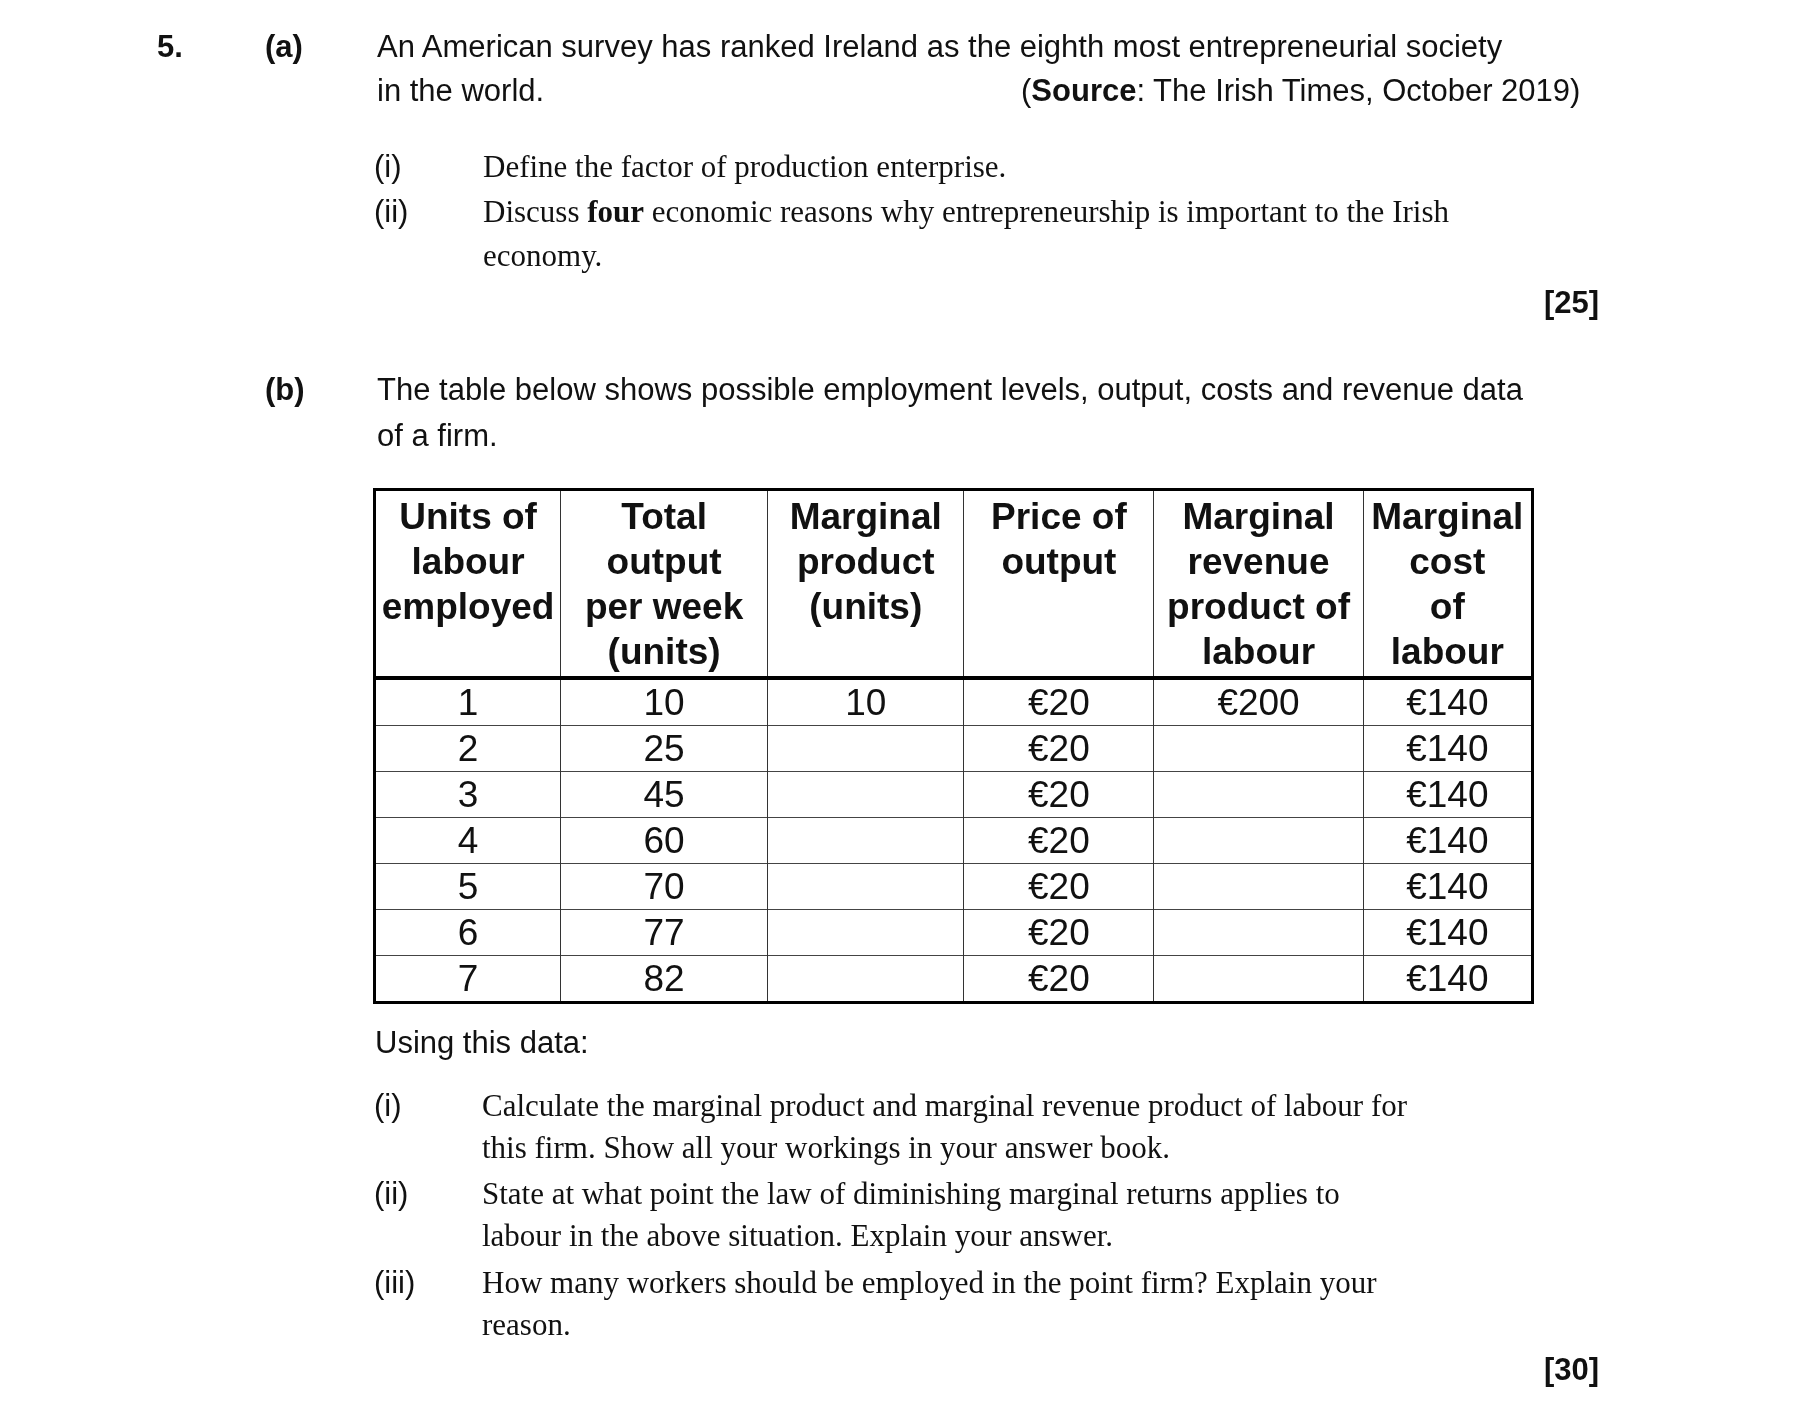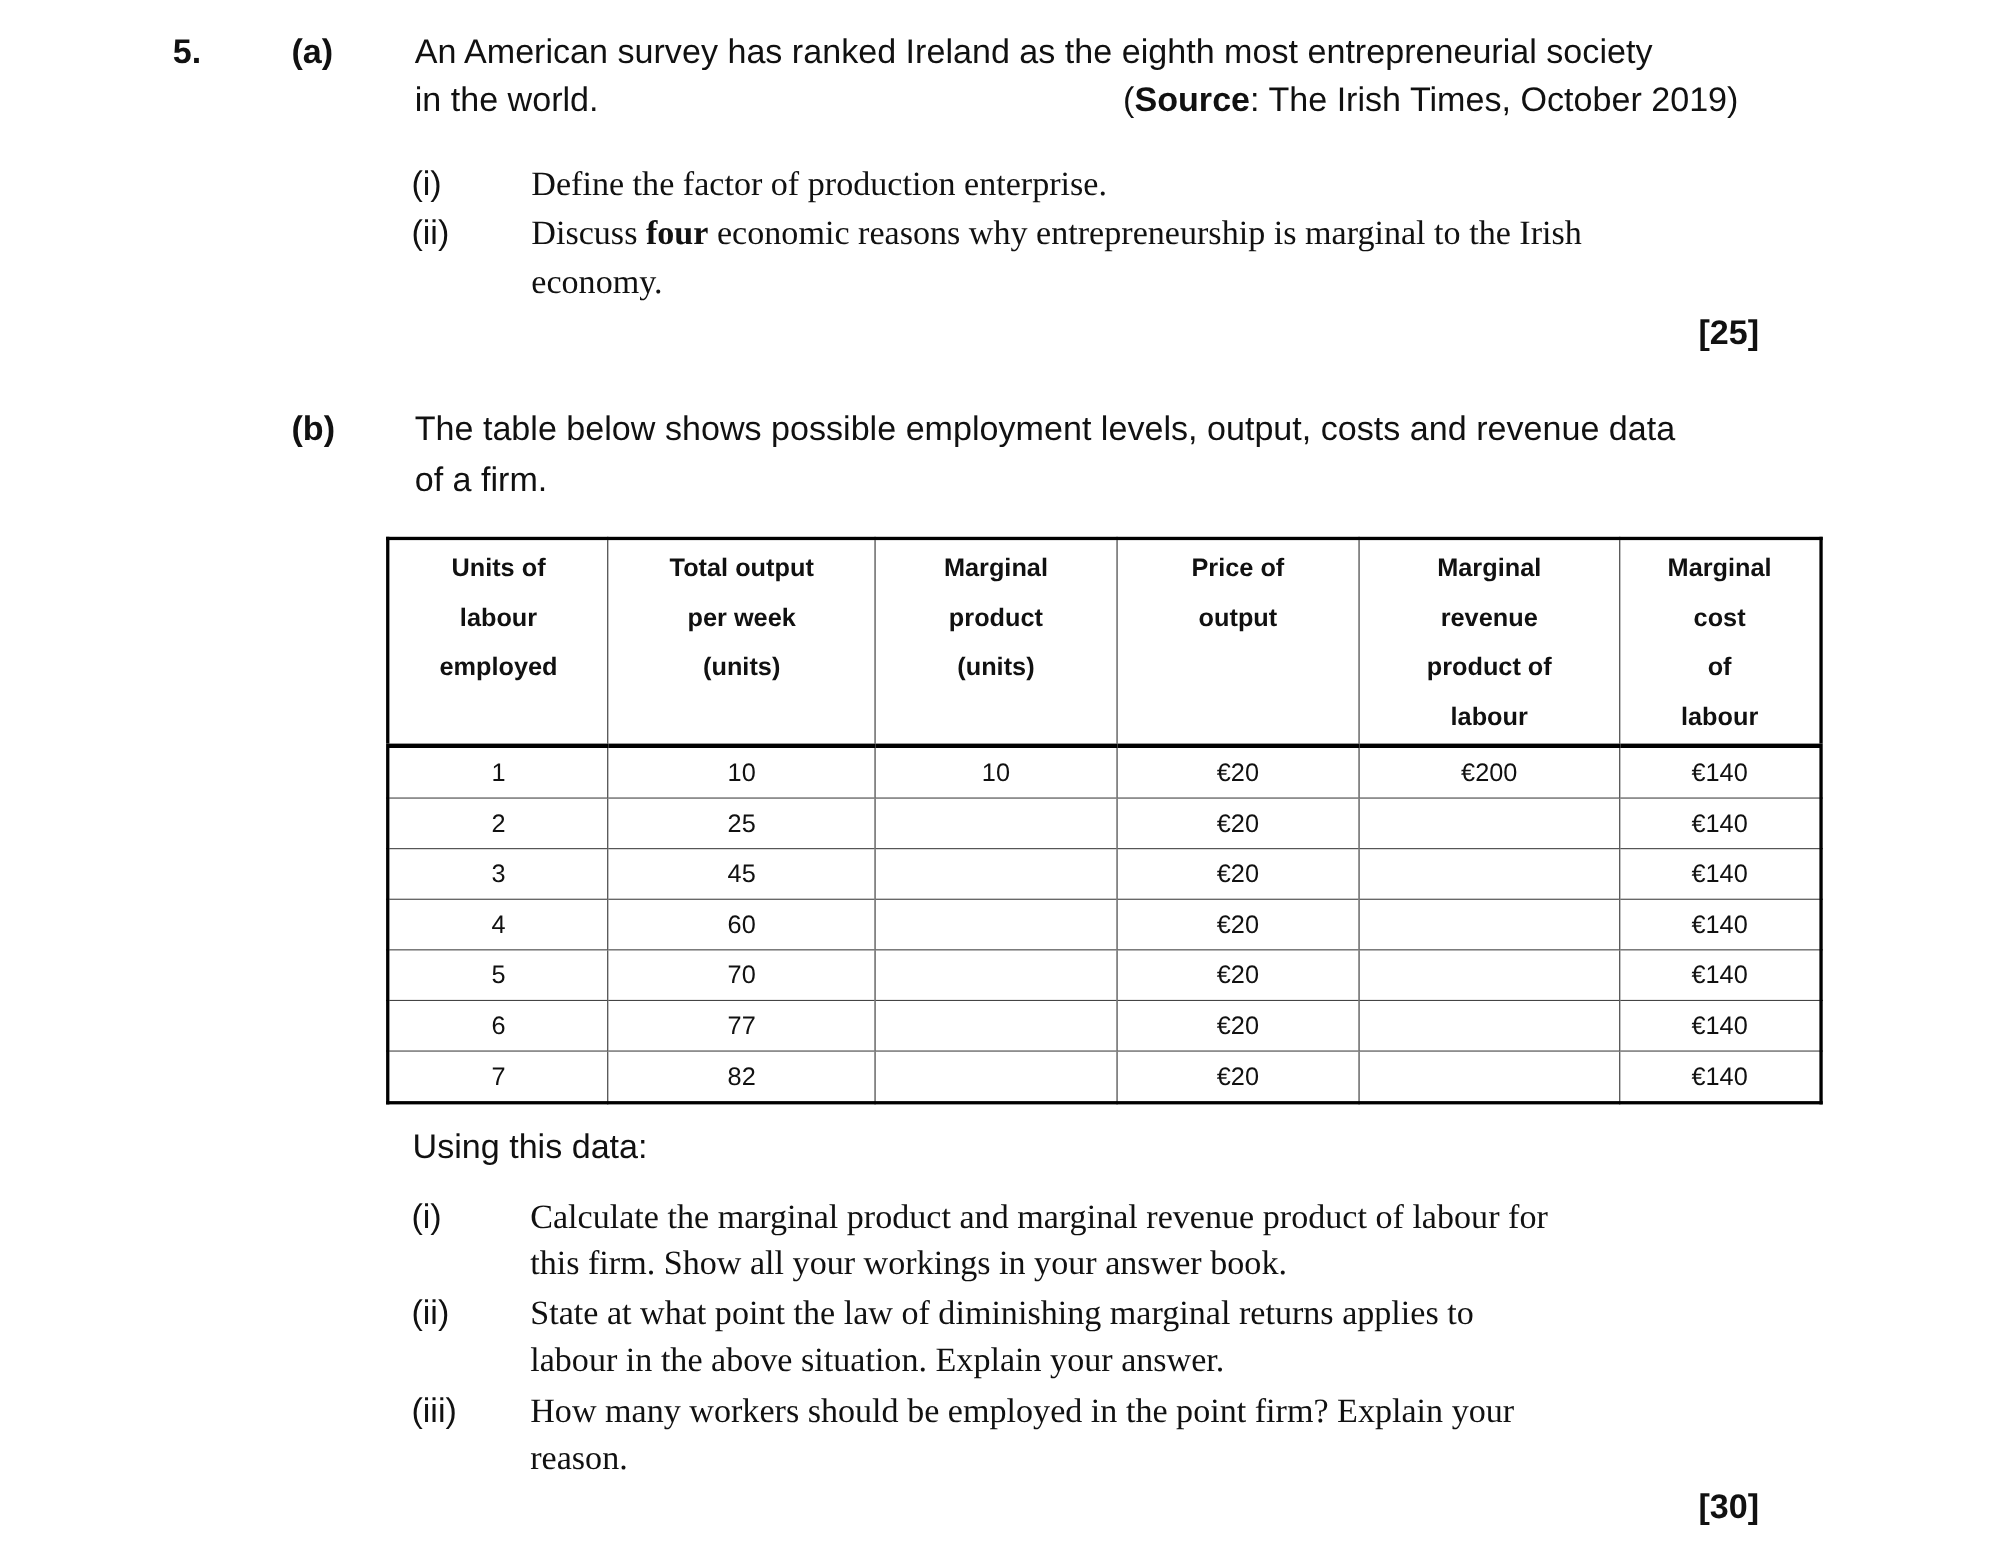--- a/index.html
+++ b/index.html
@@ -18,24 +18,24 @@
   #part-b-label { left: 265px; top: 368px; }
 
   .para { left: 377px; text-align: center; }
   .src { left: 1021px; }
   .roman { left: 374px; }
   .item { left: 483px; font-family: Liberation Serif, serif; }
   .marks { left: 1544px; font-weight: bold; }
 
   
   #data-table {
-    position: absolute; left: 351px; top: 488px;
-    width: 1306px; border-collapse: collapse;
+    position: absolute; left: 373px; top: 488px;
+    width: 1161px; border-collapse: collapse;
     border: 3.5px solid #000;
-    font-size: 23px;
+    font-size: 37px;
   }
   #data-table th, #data-table td {
     border-left: 1.5px solid #333; border-right: 1.5px solid #333;
     text-align: center; padding: 0; font-weight: normal;
   }
   #data-table th {
     font-weight: bold; vertical-align: top; height: 182px;
     line-height: 45px; padding-top: 3px;
     border-bottom: 4px solid #000;
   }
@@ -53,21 +53,21 @@
 <div class="abs t b" id="part-a-label">(a)</div>
 
 <div class="abs t para" style="top:25px">An American survey has ranked Ireland as the eighth most entrepreneurial society</div>
 <div class="abs t para" style="top:69px">in the world.</div>
 <div class="abs t src" style="top:69px"><span>(</span><span class="b">Source</span><span>: The Irish Times, October 2019)</span></div>
 
 <div class="abs t roman" style="top:145px">(i)</div>
 <div class="abs t item" style="top:145px">Define the factor of production enterprise.</div>
 
 <div class="abs t roman" style="top:190px">(ii)</div>
-<div class="abs t item" style="top:190px"><span>Discuss </span><span class="b">four</span><span> economic reasons why entrepreneurship is marginal to the Irish</span></div>
+<div class="abs t item" style="top:190px"><span>Discuss </span><span class="b">four</span><span> economic reasons why entrepreneurship is important to the Irish</span></div>
 <div class="abs t item" style="top:234px">economy.</div>
 
 <div class="abs t marks" style="top:281px">[25]</div>
 
 <div class="abs t b" id="part-b-label">(b)</div>
 <div class="abs t para" style="top:368px">The table below shows possible employment levels, output, costs and revenue data</div>
 <div class="abs t para" style="top:414px">of a firm.</div>
 
 <table id="data-table">
   <colgroup>

